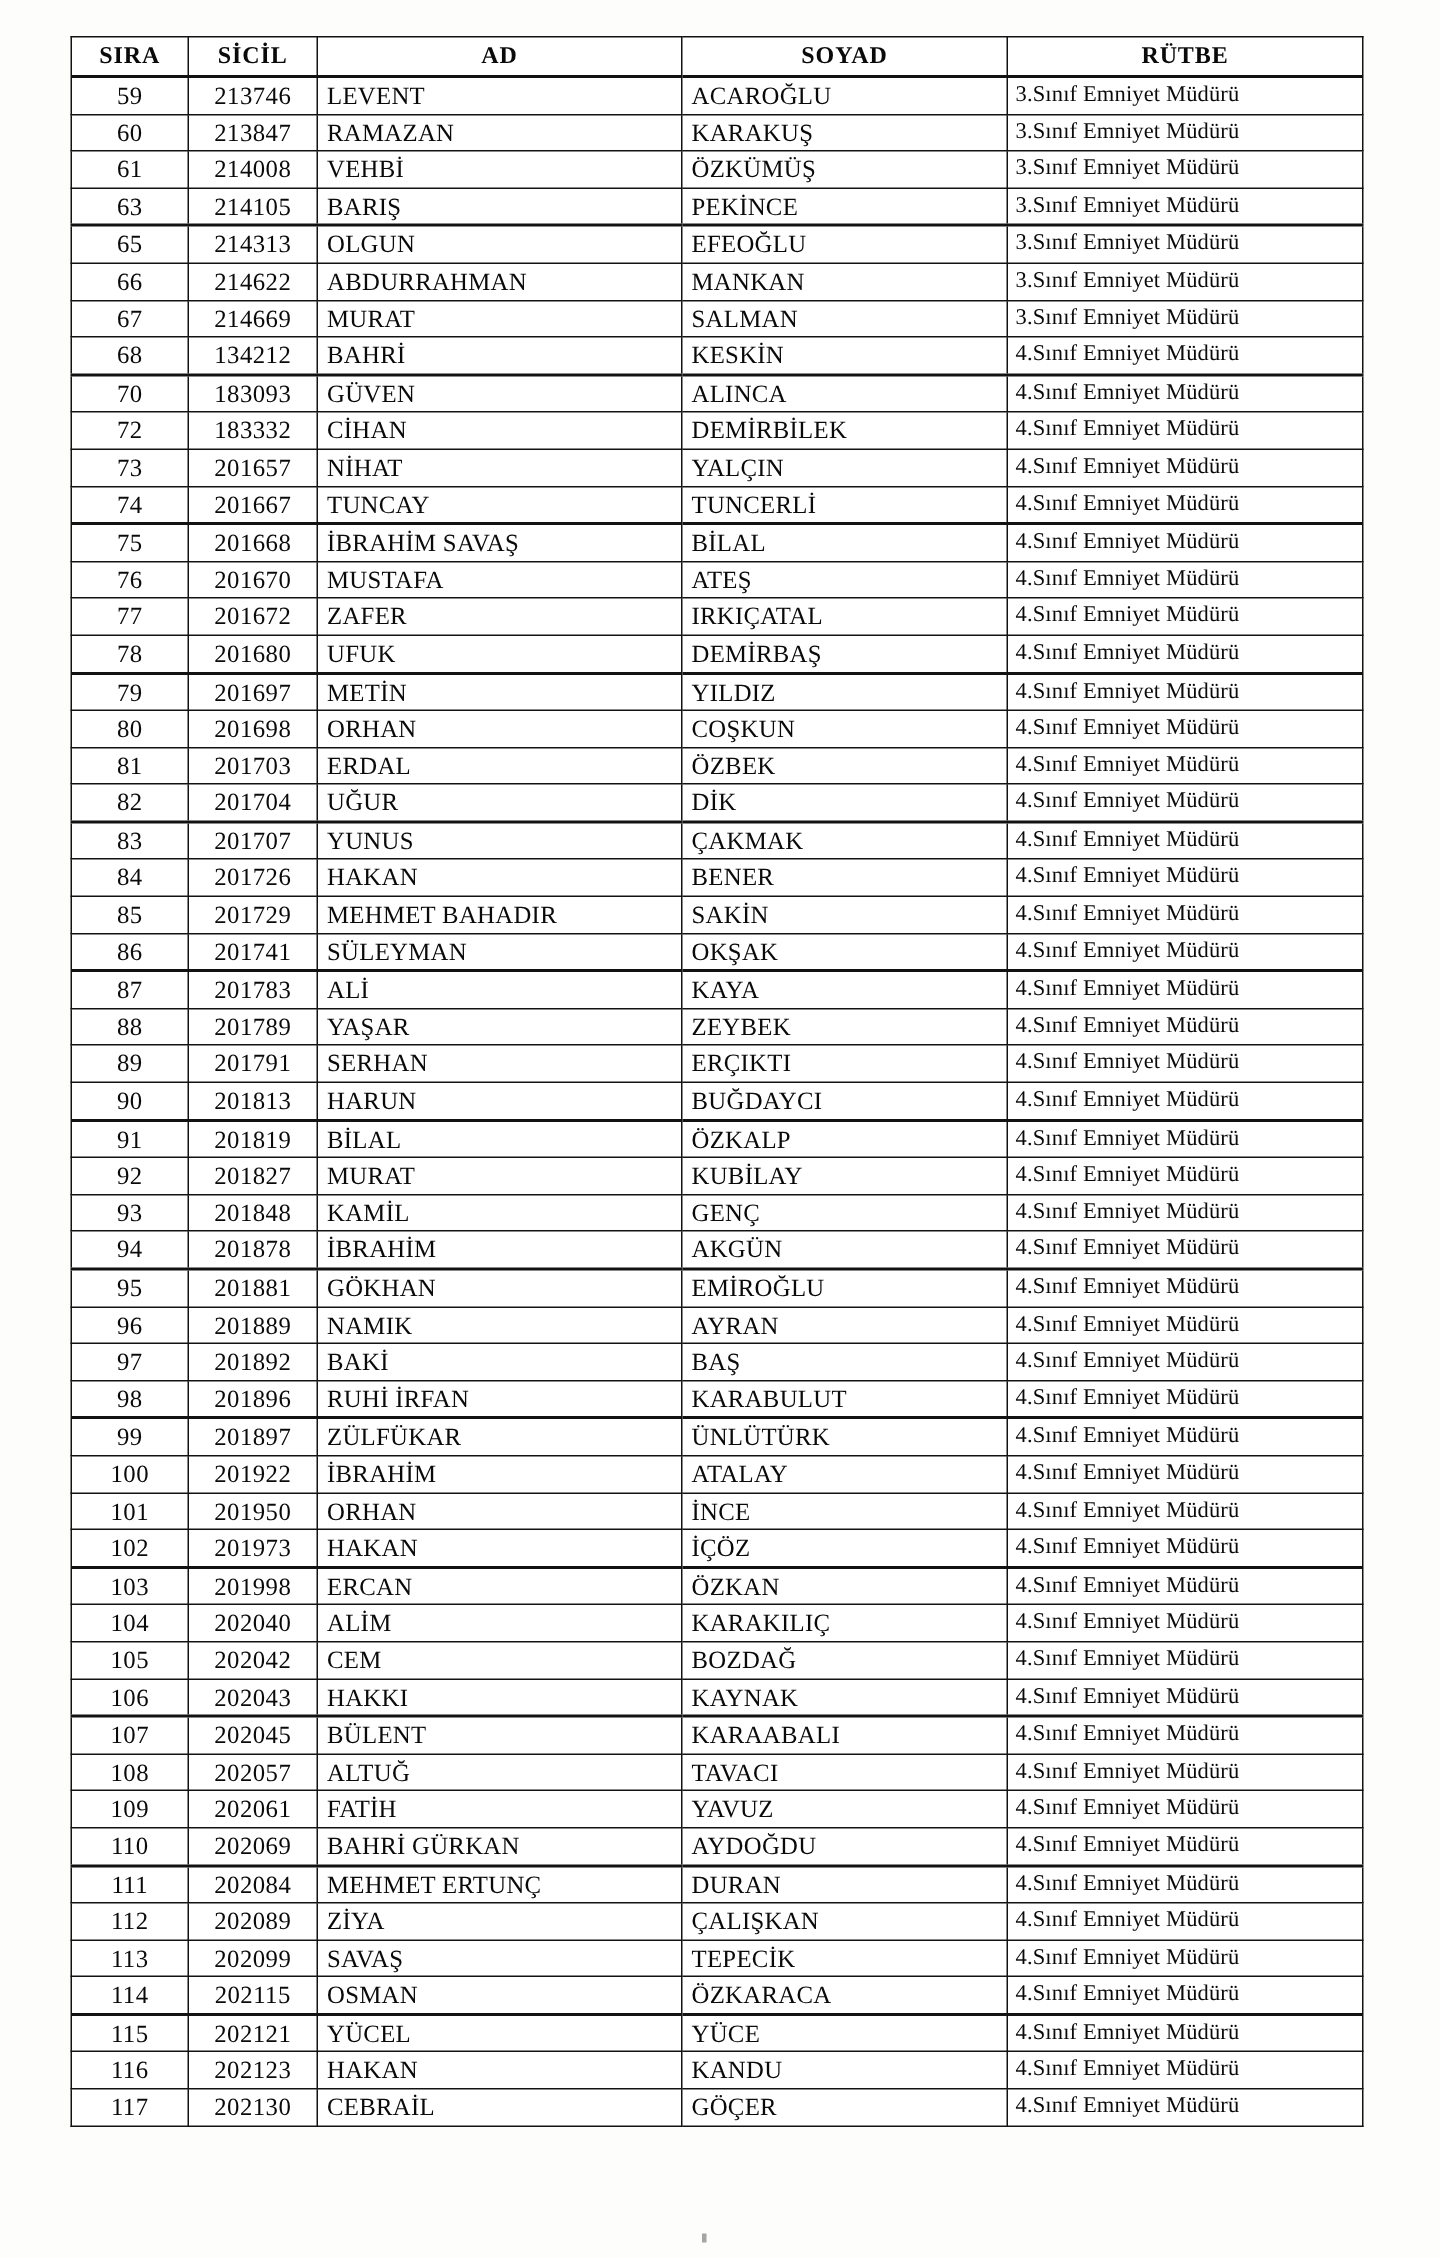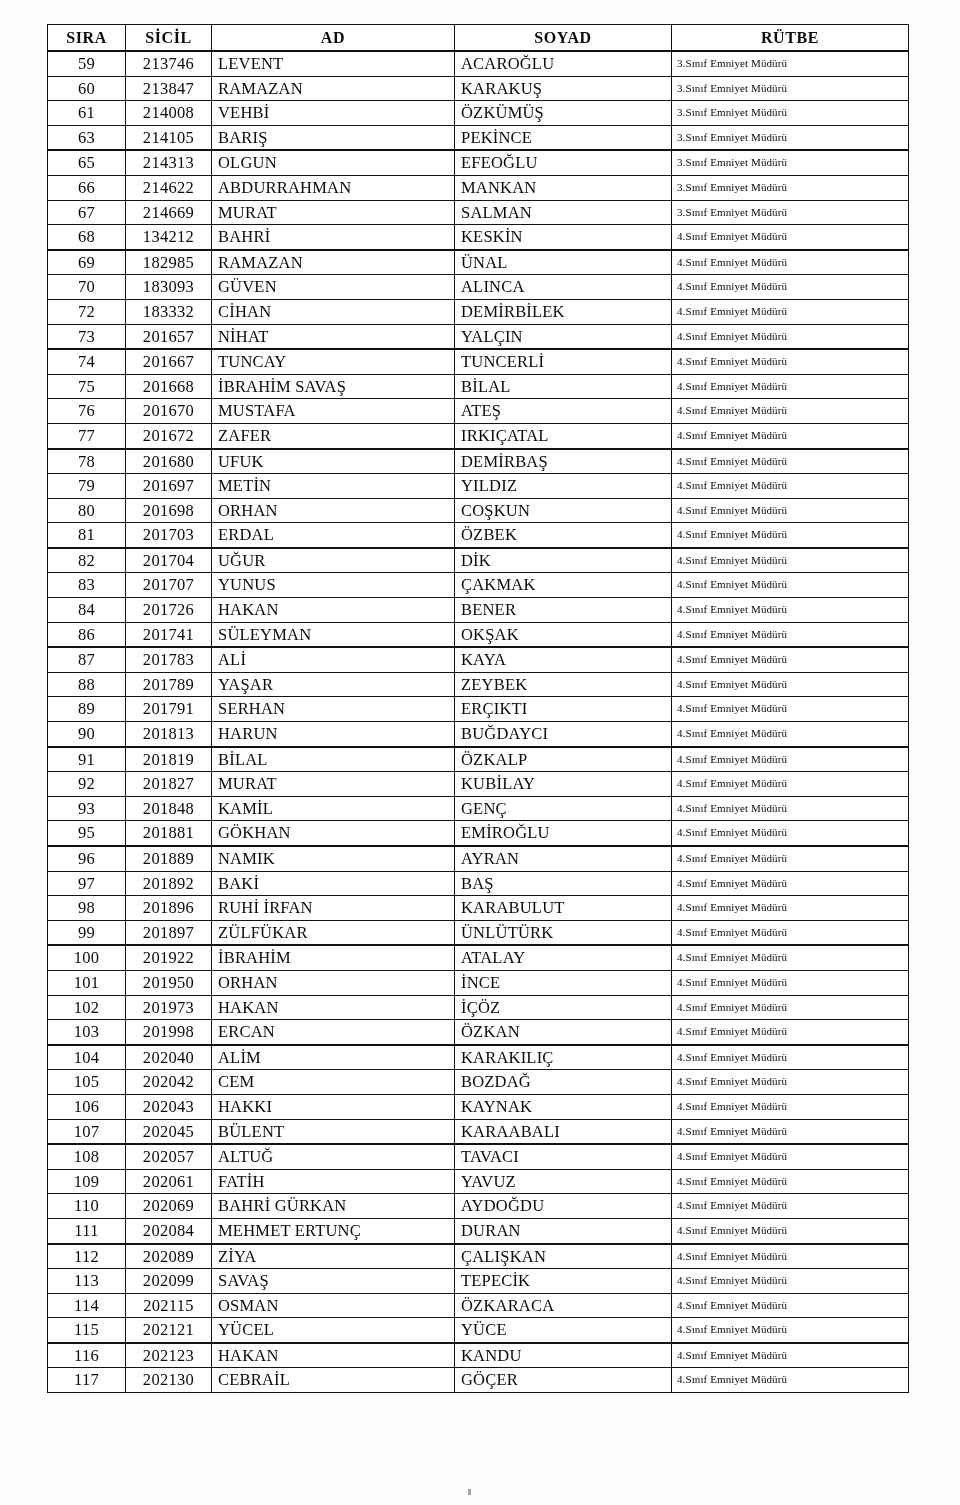--- a/index.html
+++ b/index.html
@@ -76,21 +76,21 @@
   }
   table.roster tbody td.ad,
   table.roster tbody td.soyad {
     text-align: left;
     padding-left: 6px;
     letter-spacing: 0.2px;
   }
   table.roster tbody td.rutbe {
     text-align: left;
     padding-left: 5px;
-    font-size: 11px;
+    font-size: 15px;
     letter-spacing: 0.1px;
   }
 
   
   table.roster tbody tr:nth-child(4n+1) td { border-top-width: 2px; }
   table.roster tbody tr:nth-child(7n+3) td { border-bottom-width: 1.6px; }
 
   #bottom-speck {
     position: absolute;
     left: 468px;
@@ -175,27 +175,20 @@
             <td class="rutbe">3.Sınıf Emniyet Müdürü</td>
           </tr>
           <tr>
             <td class="sira">68</td>
             <td class="sicil">134212</td>
             <td class="ad">BAHRİ</td>
             <td class="soyad">KESKİN</td>
             <td class="rutbe">4.Sınıf Emniyet Müdürü</td>
           </tr>
           <tr>
-            <td class="sira">69</td>
-            <td class="sicil">182985</td>
-            <td class="ad">RAMAZAN</td>
-            <td class="soyad">ÜNAL</td>
-            <td class="rutbe">4.Sınıf Emniyet Müdürü</td>
-          </tr>
-          <tr>
             <td class="sira">70</td>
             <td class="sicil">183093</td>
             <td class="ad">GÜVEN</td>
             <td class="soyad">ALINCA</td>
             <td class="rutbe">4.Sınıf Emniyet Müdürü</td>
           </tr>
           <tr>
             <td class="sira">72</td>
             <td class="sicil">183332</td>
             <td class="ad">CİHAN</td>
@@ -280,20 +273,27 @@
             <td class="rutbe">4.Sınıf Emniyet Müdürü</td>
           </tr>
           <tr>
             <td class="sira">84</td>
             <td class="sicil">201726</td>
             <td class="ad">HAKAN</td>
             <td class="soyad">BENER</td>
             <td class="rutbe">4.Sınıf Emniyet Müdürü</td>
           </tr>
           <tr>
+            <td class="sira">85</td>
+            <td class="sicil">201729</td>
+            <td class="ad">MEHMET BAHADIR</td>
+            <td class="soyad">SAKİN</td>
+            <td class="rutbe">4.Sınıf Emniyet Müdürü</td>
+          </tr>
+          <tr>
             <td class="sira">86</td>
             <td class="sicil">201741</td>
             <td class="ad">SÜLEYMAN</td>
             <td class="soyad">OKŞAK</td>
             <td class="rutbe">4.Sınıf Emniyet Müdürü</td>
           </tr>
           <tr>
             <td class="sira">87</td>
             <td class="sicil">201783</td>
             <td class="ad">ALİ</td>
@@ -336,20 +336,27 @@
             <td class="rutbe">4.Sınıf Emniyet Müdürü</td>
           </tr>
           <tr>
             <td class="sira">93</td>
             <td class="sicil">201848</td>
             <td class="ad">KAMİL</td>
             <td class="soyad">GENÇ</td>
             <td class="rutbe">4.Sınıf Emniyet Müdürü</td>
           </tr>
           <tr>
+            <td class="sira">94</td>
+            <td class="sicil">201878</td>
+            <td class="ad">İBRAHİM</td>
+            <td class="soyad">AKGÜN</td>
+            <td class="rutbe">4.Sınıf Emniyet Müdürü</td>
+          </tr>
+          <tr>
             <td class="sira">95</td>
             <td class="sicil">201881</td>
             <td class="ad">GÖKHAN</td>
             <td class="soyad">EMİROĞLU</td>
             <td class="rutbe">4.Sınıf Emniyet Müdürü</td>
           </tr>
           <tr>
             <td class="sira">96</td>
             <td class="sicil">201889</td>
             <td class="ad">NAMIK</td>

